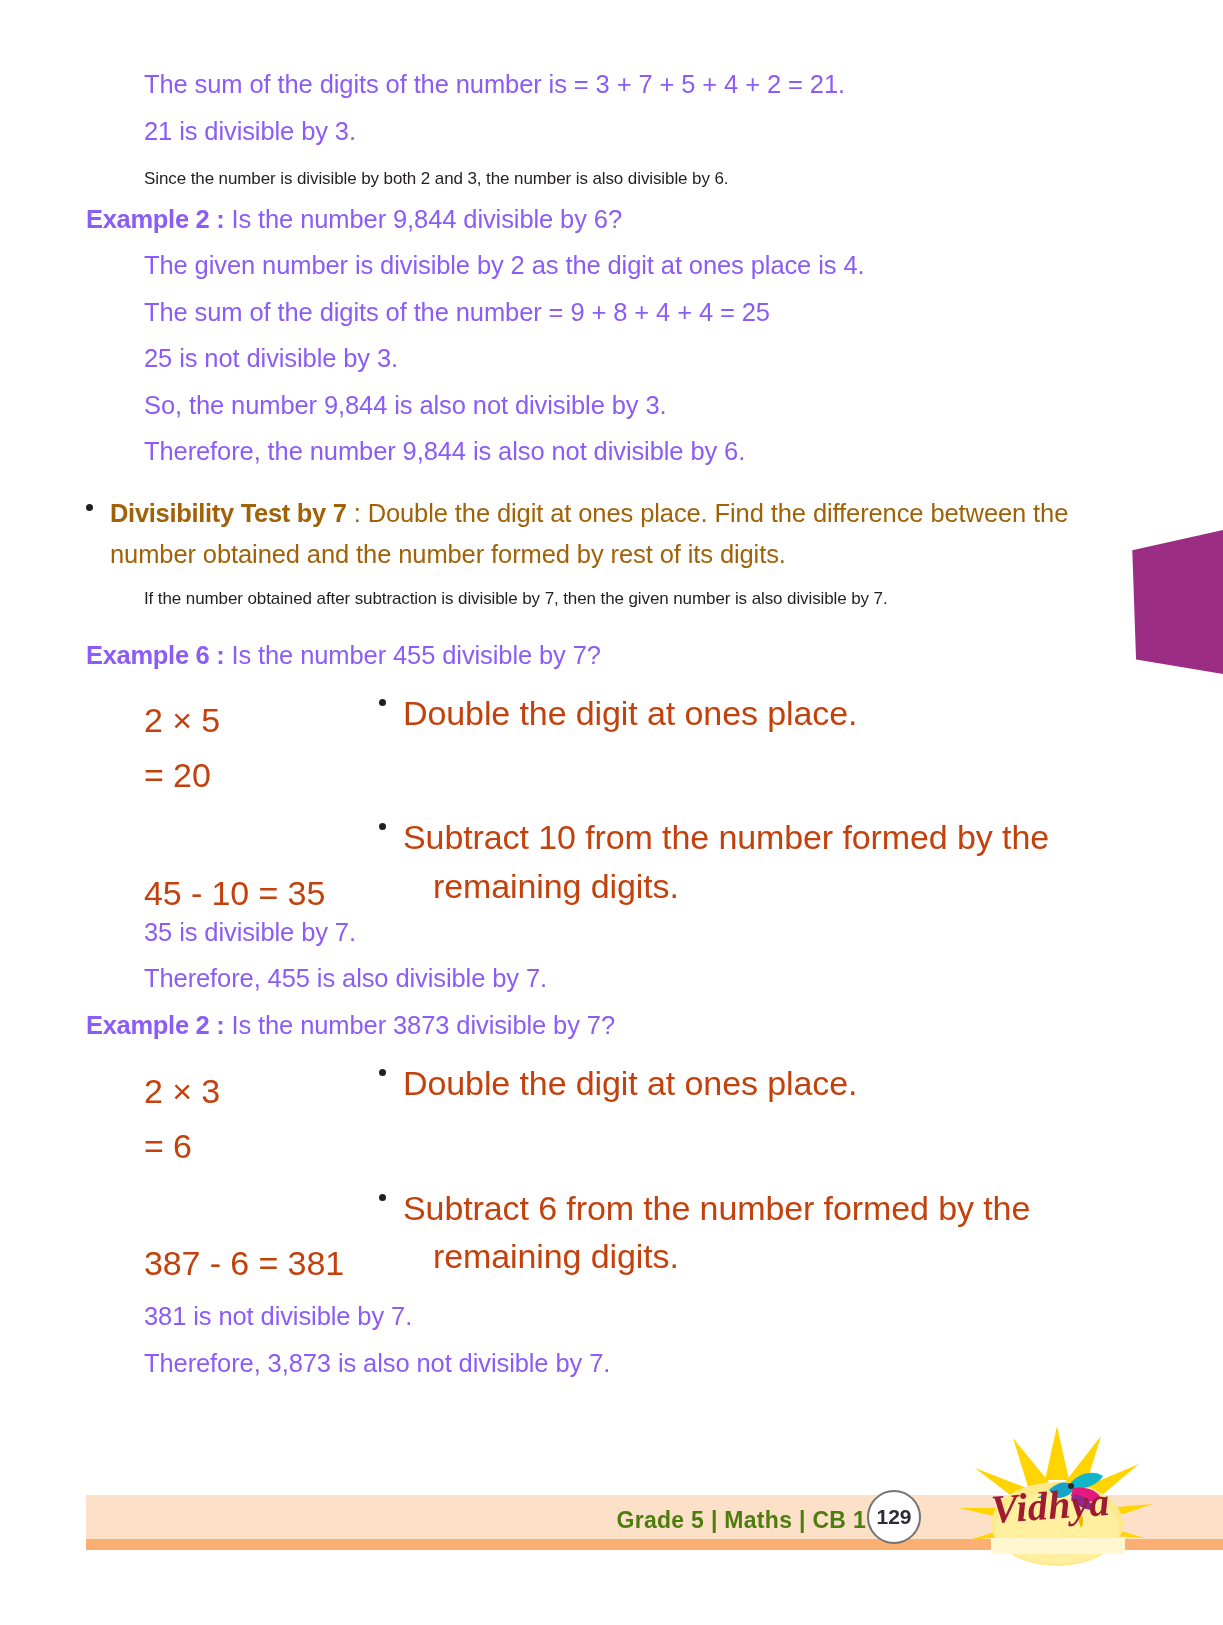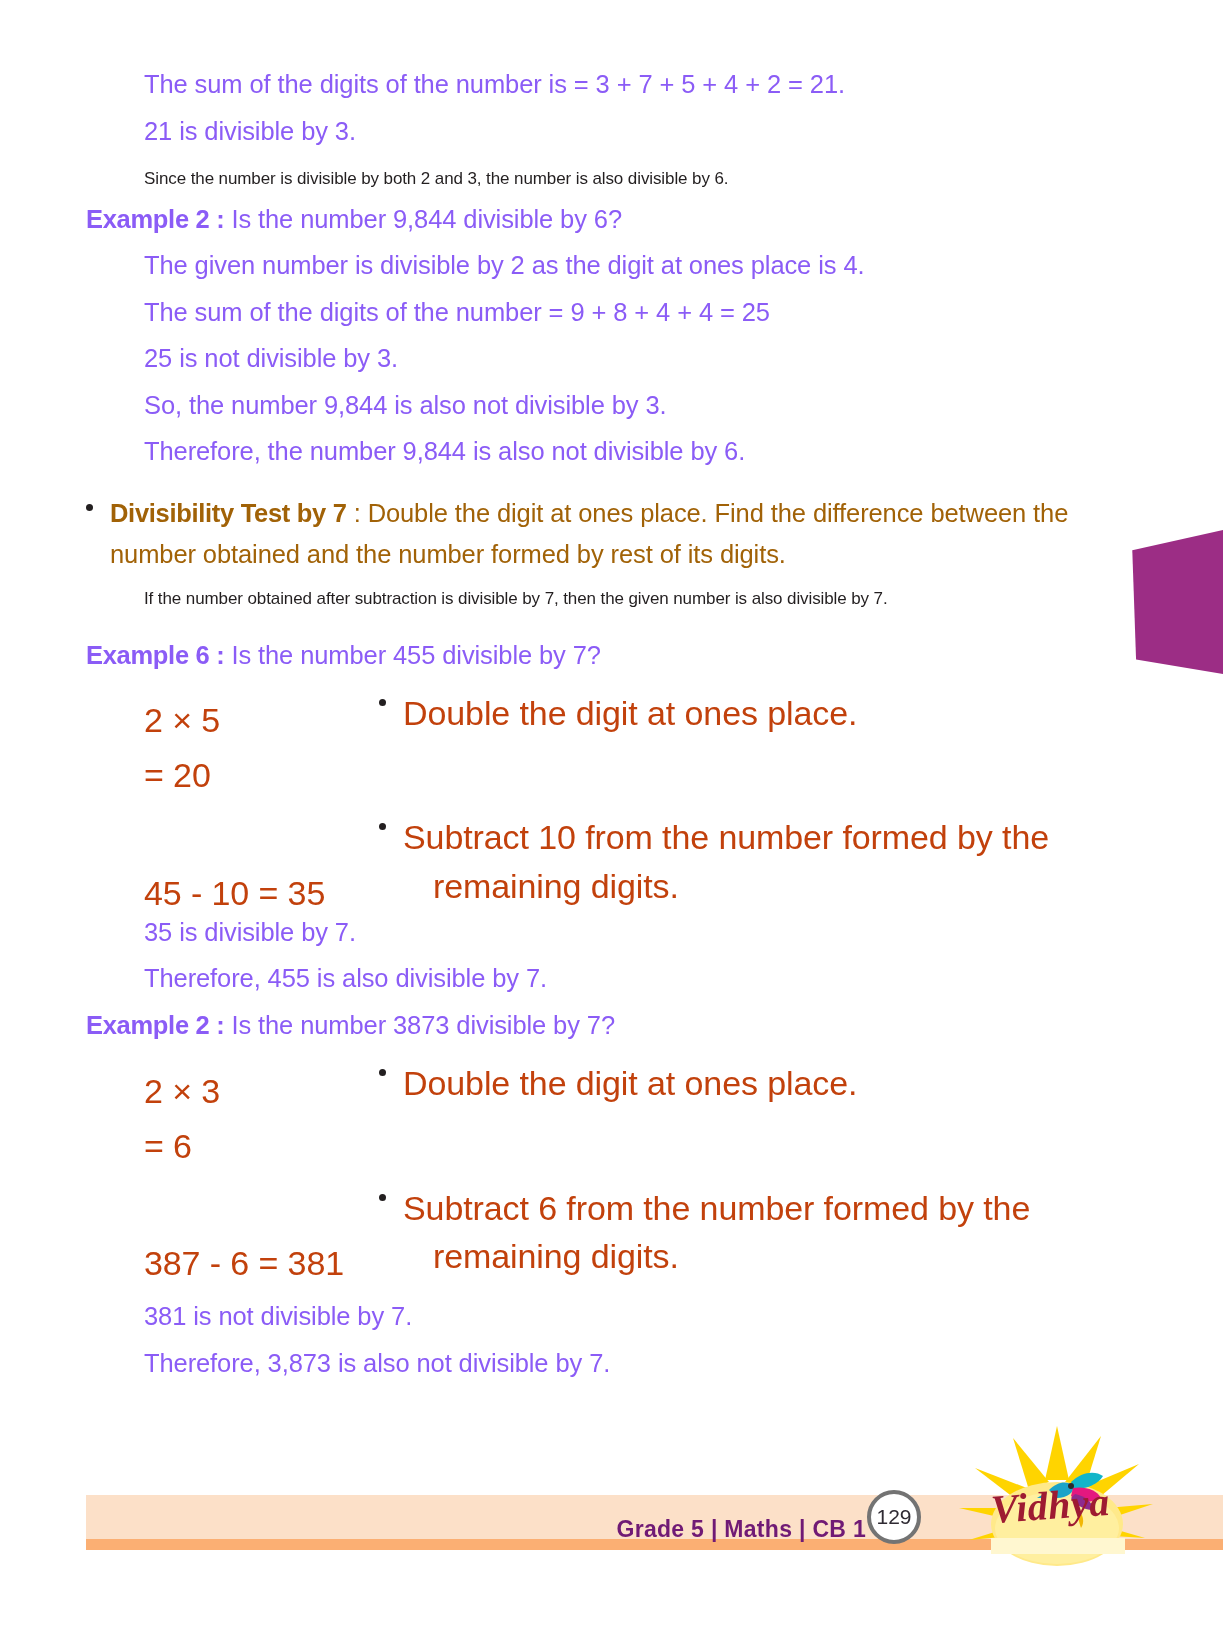--- a/index.html
+++ b/index.html
@@ -139,45 +139,45 @@
     position: absolute;
     left: 0;
     top: 44px;
     width: 100%;
     height: 11px;
     background: #fbaf73;
   }
   .footer-text {
     position: absolute;
     left: 0;
-    top: 12px;
+    top: 3px;
     width: 780px;
     height: 44px;
     line-height: 44px;
     text-align: right;
     font-size: 23px;
     font-weight: 800;
-    color: #701a75;
+    color: #4d7c0f;
     letter-spacing: 0.3px;
   }
   .page-badge {
     position: absolute;
     left: 781px;
     top: -5px;
     width: 54px;
     height: 54px;
     border-radius: 50%;
     background: #ffffff;
-    border: 4px solid #737373;
+    border: 2px solid #737373;
     box-sizing: border-box;
     display: flex;
     align-items: center;
     justify-content: center;
     font-size: 21px;
-    font-weight: 400;
+    font-weight: 700;
     color: #2f2b33;
     z-index: 4;
   }
 
   
   .logo {
     position: absolute;
     left: 953px;
     top: 1424px;
     width: 220px;

